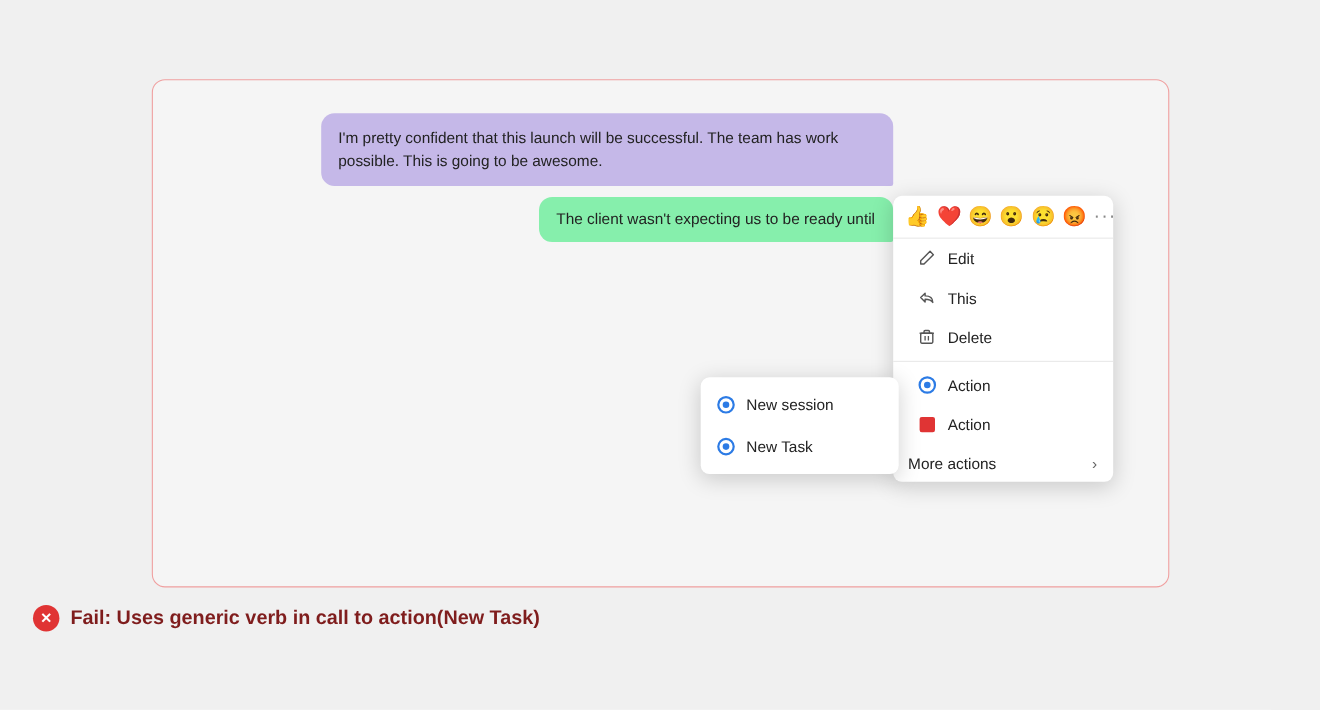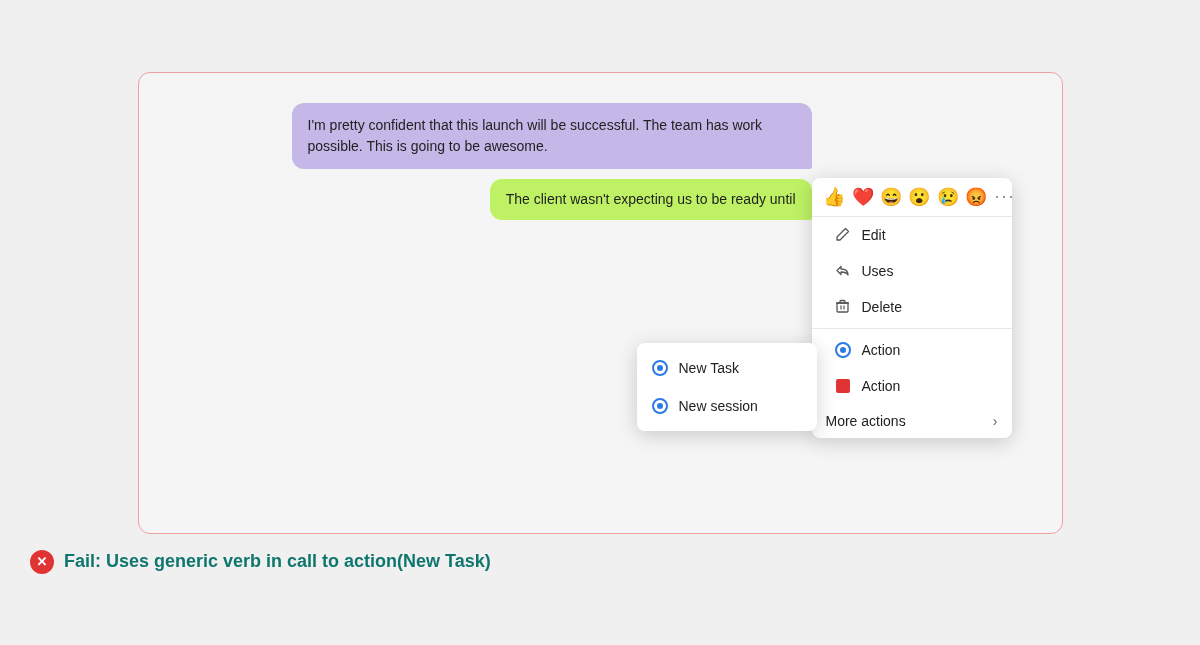--- a/index.html
+++ b/index.html
@@ -41,21 +41,21 @@
       color: #222;
       line-height: 1.5;
     }
     
     .msg-incoming {
       display: flex;
       justify-content: flex-end;
       padding-right: 220px;
     }
     .bubble-incoming {
-      background: #bef264;
+      background: #86efac;
       border-radius: 12px 12px 2px 12px;
       padding: 10px 16px;
       max-width: 400px;
       font-size: 14px;
       color: #222;
       line-height: 1.5;
     }
 
     
     .context-menu {
@@ -181,21 +181,21 @@
     }
 
     
     .fail-bar {
       margin-top: 18px;
       display: flex;
       align-items: center;
       gap: 10px;
       font-size: 18px;
       font-weight: 700;
-      color: #0f766e;
+      color: #7f1d1d;
     }
     .fail-icon {
       width: 24px;
       height: 24px;
       border-radius: 50%;
       background: #e03434;
       display: flex;
       align-items: center;
       justify-content: center;
       flex-shrink: 0;
@@ -247,21 +247,21 @@
         </span>
         <span>Edit</span>
       </div>
 
       <div class="menu-item">
         <span class="menu-icon">
           <svg width="15" height="15" viewBox="0 0 15 15" fill="none">
             <path d="M2 7.5L6 3.5V6C10 6 13 8 13 12C12 10 10 9 6 9V11.5L2 7.5Z" stroke="#555" stroke-width="1.3" stroke-linejoin="round" fill="none"></path>
           </svg>
         </span>
-        <span>Uses</span>
+        <span>This</span>
       </div>
 
       <div class="menu-item">
         <span class="menu-icon">
           <svg width="15" height="15" viewBox="0 0 15 15" fill="none">
             <rect x="2" y="4" width="11" height="9" rx="1" stroke="#555" stroke-width="1.3" fill="none"></rect>
             <path d="M1 4H14M5 4V2.5C5 2 5.4 1.5 6 1.5H9C9.6 1.5 10 2 10 2.5V4" stroke="#555" stroke-width="1.3" fill="none"></path>
             <line x1="6" y1="6.5" x2="6" y2="10.5" stroke="#555" stroke-width="1.2"></line>
             <line x1="9" y1="6.5" x2="9" y2="10.5" stroke="#555" stroke-width="1.2"></line>
           </svg>
@@ -292,28 +292,28 @@
       </div>
 
     </div>
 
     <div class="submenu">
 
       <div class="submenu-item">
         <span class="menu-icon">
           <div class="icon-blue-circle"></div>
         </span>
+        <span>New session</span>
+      </div>
+
+      <div class="submenu-item">
+        <span class="menu-icon">
+          <div class="icon-blue-circle"></div>
+        </span>
         <span>New Task</span>
-      </div>
-
-      <div class="submenu-item">
-        <span class="menu-icon">
-          <div class="icon-blue-circle"></div>
-        </span>
-        <span>New session</span>
       </div>
 
     </div>
 
   </div>
 </div>
 
 <div class="fail-bar" style="width:1140px; margin-top: 16px;">
   <div class="fail-icon"></div>
   <span>Fail: Uses generic verb in call to action(New Task)</span>

